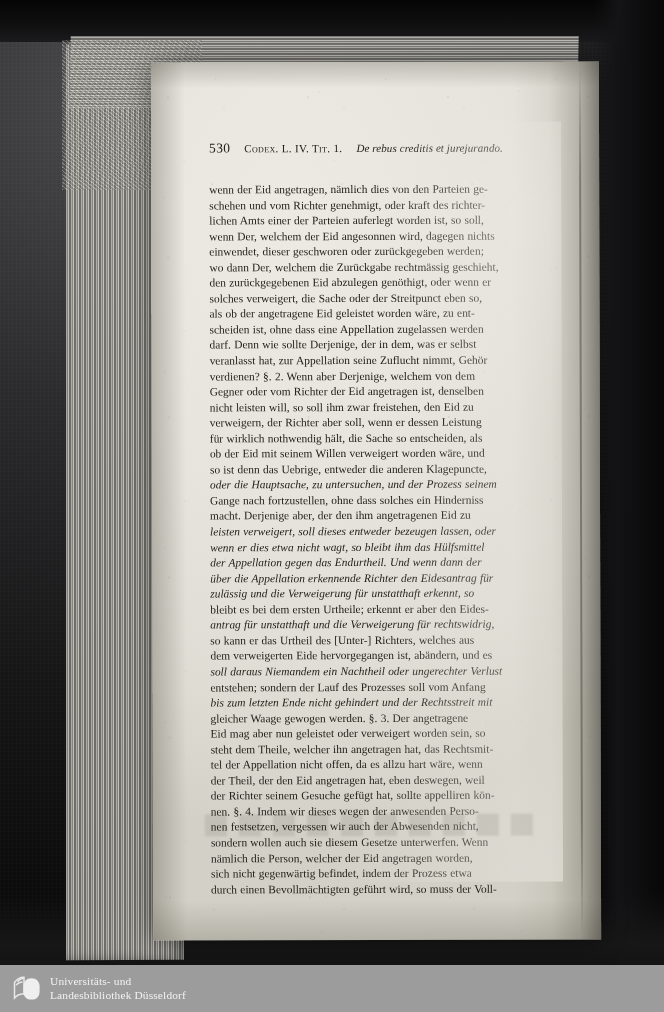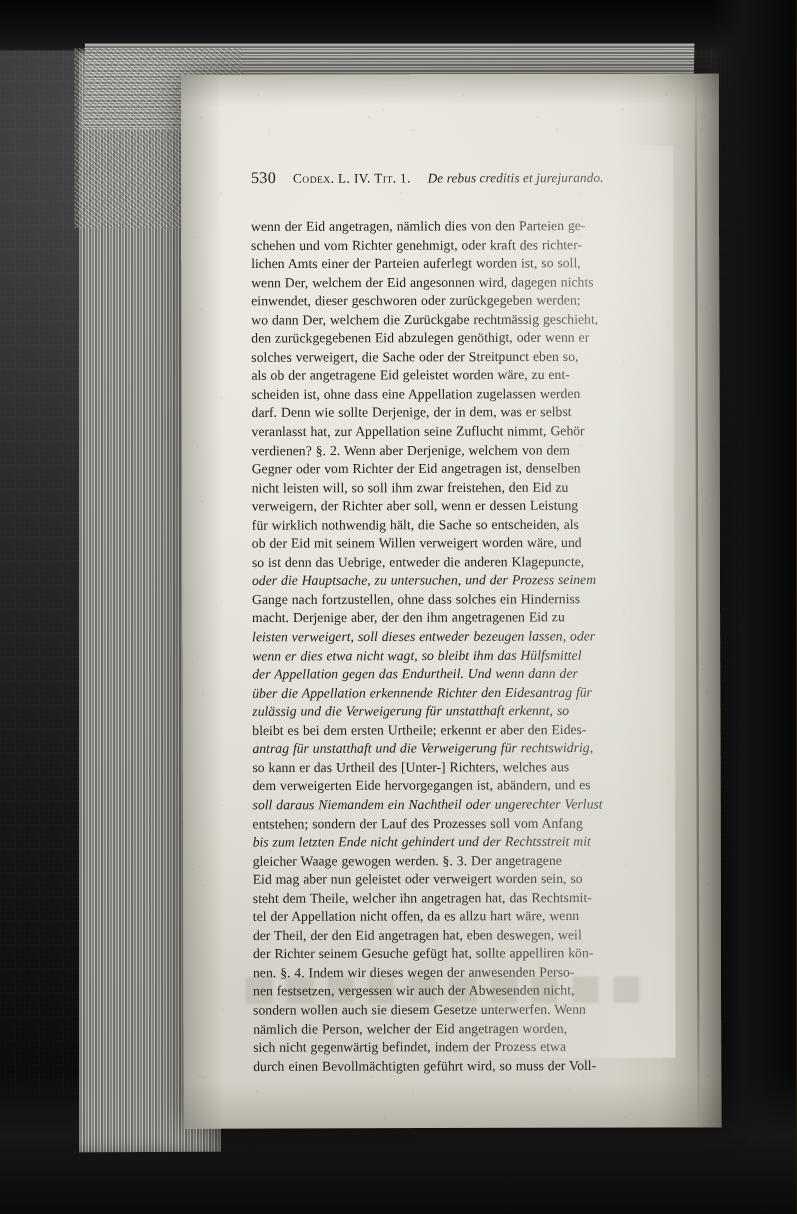--- a/index.html
+++ b/index.html
@@ -334,14 +334,28 @@
           <span class="ln">sich nicht gegenwärtig befindet, indem der Prozess etwa</span>
           <span class="ln">durch einen Bevollmächtigten geführt wird, so muss der Voll-</span>
         </div>
 
     </div>
 
     <div class="ink-fade"></div>
     <div class="show-through"></div>
   </div>
 
+  <div class="footer-bar">
+    <svg class="footer-logo" viewBox="0 0 30 29">
+      <g fill="none" stroke="#e8e8e8" stroke-width="1.5">
+        <path d="M3.5 8.5 C6 5 9.5 3 13 3.2 L13 20 C9.5 19.6 6 21 3.5 24 Z"></path>
+        <path d="M6.5 7.5 C8.5 5.3 10.8 4.2 13 4.3"></path>
+        <path d="M5 11 C7 8.9 9.3 7.8 11.5 7.9"></path>
+      </g>
+      <path d="M20.5 4.2 C25.4 4.2 28.6 7.4 28.6 12.6 L28.6 17.4 C28.6 22.5 25.4 25.6 20.5 25.6 C15.6 25.6 12.4 22.5 12.4 17.4 L12.4 12.6 C12.4 7.4 15.6 4.2 20.5 4.2 Z" fill="#efefef"></path>
+    </svg>
+    <div class="footer-text">
+      <span>Universitäts- und</span>
+      <span>Landesbibliothek Düsseldorf</span>
+    </div>
+  </div>
 
 </div>
 
 </body></html>

